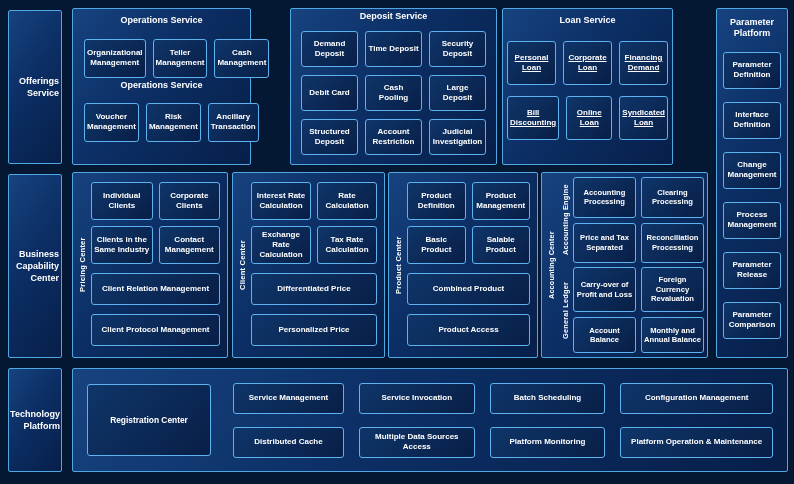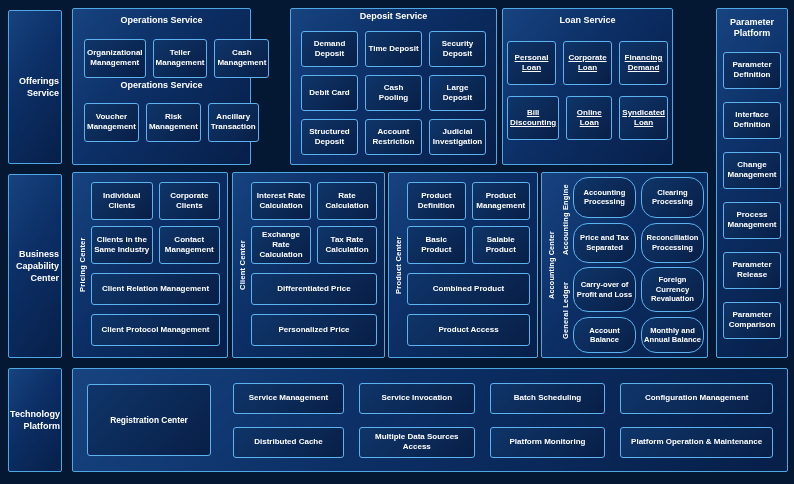--- a/index.html
+++ b/index.html
@@ -63,21 +63,21 @@
   .grid2{display:grid;grid-template-columns:repeat(2,1fr);gap:6px;}
   .grid2 .box{height:38px;}
   .wide{height:32px;margin-top:9px;}
 
   .panel-accounting{padding:4px 3px;}
   .acc-outer-label{width:13px;flex:0 0 13px;font-size:7.2px;}
   .acc-groups{flex:1;display:flex;flex-direction:column;justify-content:space-between;}
   .acc-group{display:flex;flex-direction:row;height:86px;}
   .acc-inner-label{width:15px;flex:0 0 15px;font-size:7.4px;}
   .acc-grid{flex:1;display:grid;grid-template-columns:repeat(2,1fr);gap:5px;}
-  .acc-grid .box{font-size:7.6px;border-radius:15px;}
+  .acc-grid .box{font-size:7.6px;}
 
   .panel-bottom{left:72px;top:368px;width:716px;height:104px;display:flex;align-items:center;padding:12px 14px;}
   .reg-box{width:124px;flex:0 0 124px;height:72px;margin-right:22px;font-size:8.4px;}
   .bottom-grid{
     flex:1;display:grid;height:78px;
     grid-template-columns:0.93fr 0.97fr 0.97fr 1.28fr;
     column-gap:15px;row-gap:13px;align-content:center;
   }
   .bottom-grid .box{height:31px;font-size:8px;}
 </style>

